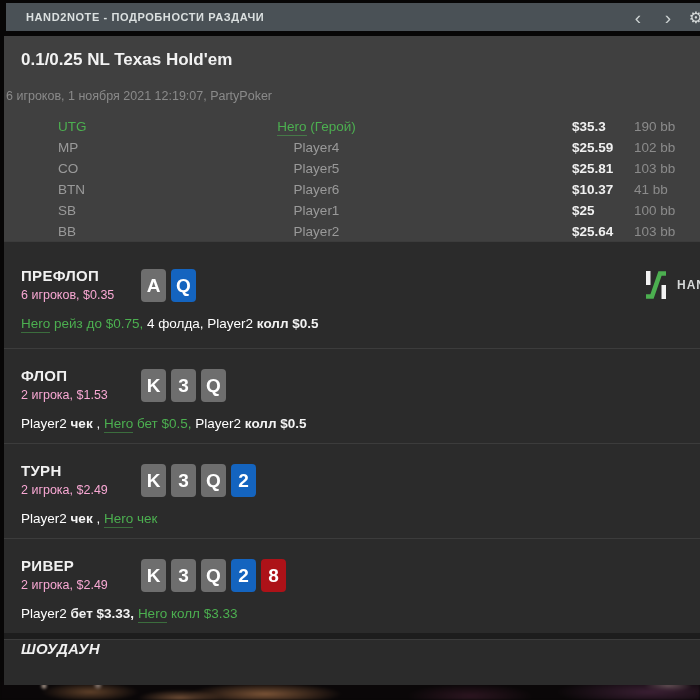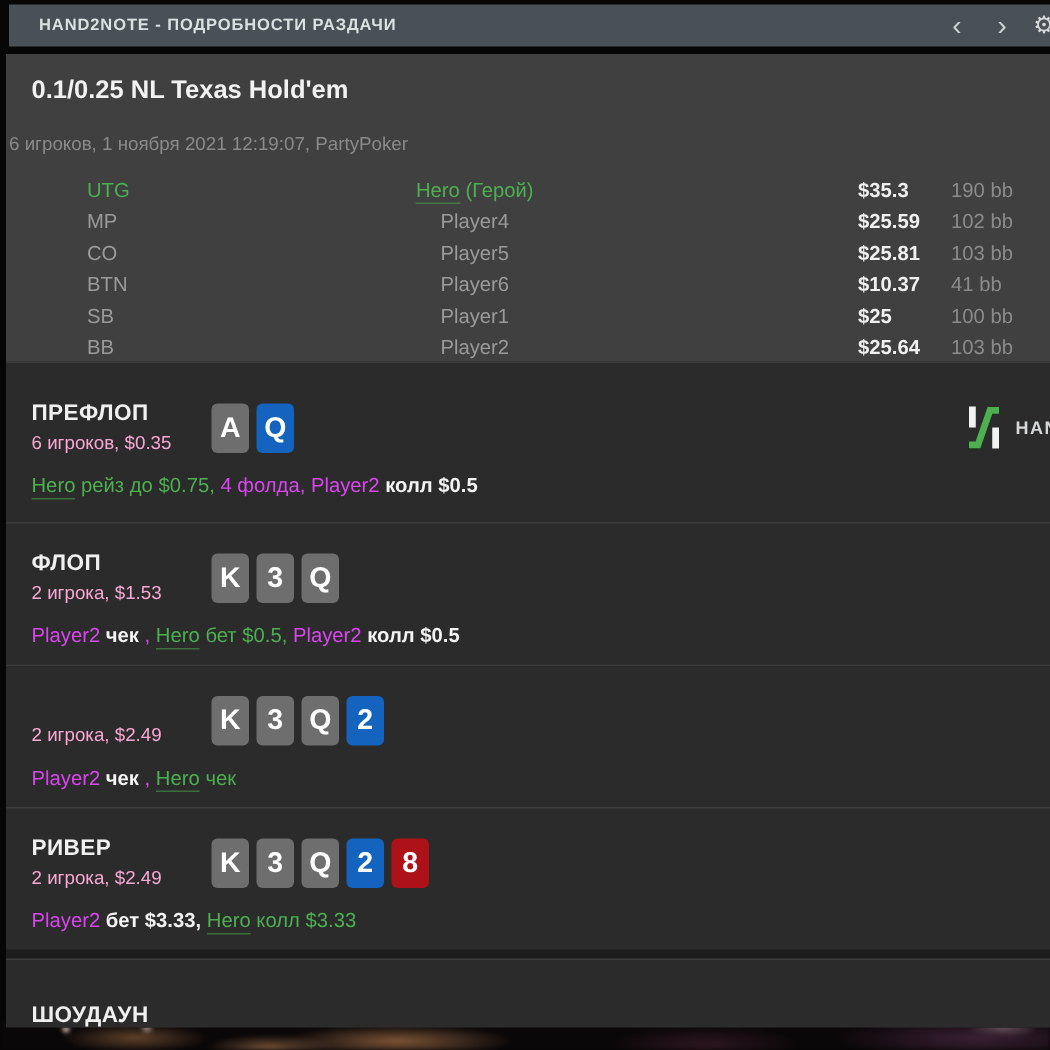--- a/index.html
+++ b/index.html
@@ -84,40 +84,40 @@
   .card {
     width:25px; height:33px; border-radius:4px; margin-right:5px;
     display:flex; align-items:center; justify-content:center;
     color:#fff; font-size:19px; font-weight:700;
   }
   .c-gray { background:#6e6e6e; }
   .c-blue { background:#1464bf; }
   .c-red  { background:#ad1218; }
 
   .action-line { margin-top:14px; font-size:13.5px; color:#9a9a9a; }
-  .action-line .muted { color:#d946ef; }
+  .action-line .muted { color:#ffffff; }
   .action-line .strong { color:#f3f3f3; font-weight:700; }
   .action-line .hero { color:#4caf50; }
   .action-line .heroname { color:#4caf50; border-bottom:1px solid rgba(76,175,80,.5); padding-bottom:1px; }
 
   
   .h2n-logo {
     position:absolute; left:640px; top:28px; width:220px;
     display:flex; align-items:center;
   }
   .h2n-text {
     margin-left:9px; color:#d5d8d8; font-size:12px; font-weight:700;
     letter-spacing:1px; white-space:nowrap;
   }
 
   .gap-strip { height:6px; background:#1d1d1d; }
 
   .showdown {
     background:#2b2b2b; border-top:1px solid #3c3c3c; height:46px;
-    display:flex; align-items:flex-end; padding-left:17px;
+    display:flex; align-items:flex-start; padding-left:17px;font-style:italic;
   }
   .showdown-name { color:#f0f0f0; font-size:15px; font-weight:700; letter-spacing:.3px; }
 </style>
 </head>
 <body>
 
 <div class="backdrop"></div>
 
 <div class="window">
 
@@ -215,20 +215,21 @@
           <div class="card c-gray">3</div>
           <div class="card c-gray">Q</div>
         </div>
       </div>
       <div class="action-line"><span class="muted">Player2 </span><span class="strong">чек</span><span class="muted"> , </span><span class="heroname">Hero</span><span class="hero"> бет $0.5,</span><span class="muted"> Player2 </span><span class="strong">колл $0.5</span></div>
     </div>
 
     <div class="section">
       <div class="street-head">
         <div class="street-titles">
+          <div class="street-name">ТУРН</div>
           <div class="street-info">2 игрока, $2.49</div>
         </div>
         <div class="cards">
           <div class="card c-gray">K</div>
           <div class="card c-gray">3</div>
           <div class="card c-gray">Q</div>
           <div class="card c-blue">2</div>
         </div>
       </div>
       <div class="action-line"><span class="muted">Player2 </span><span class="strong">чек</span><span class="muted"> , </span><span class="heroname">Hero</span><span class="hero"> чек</span></div>

